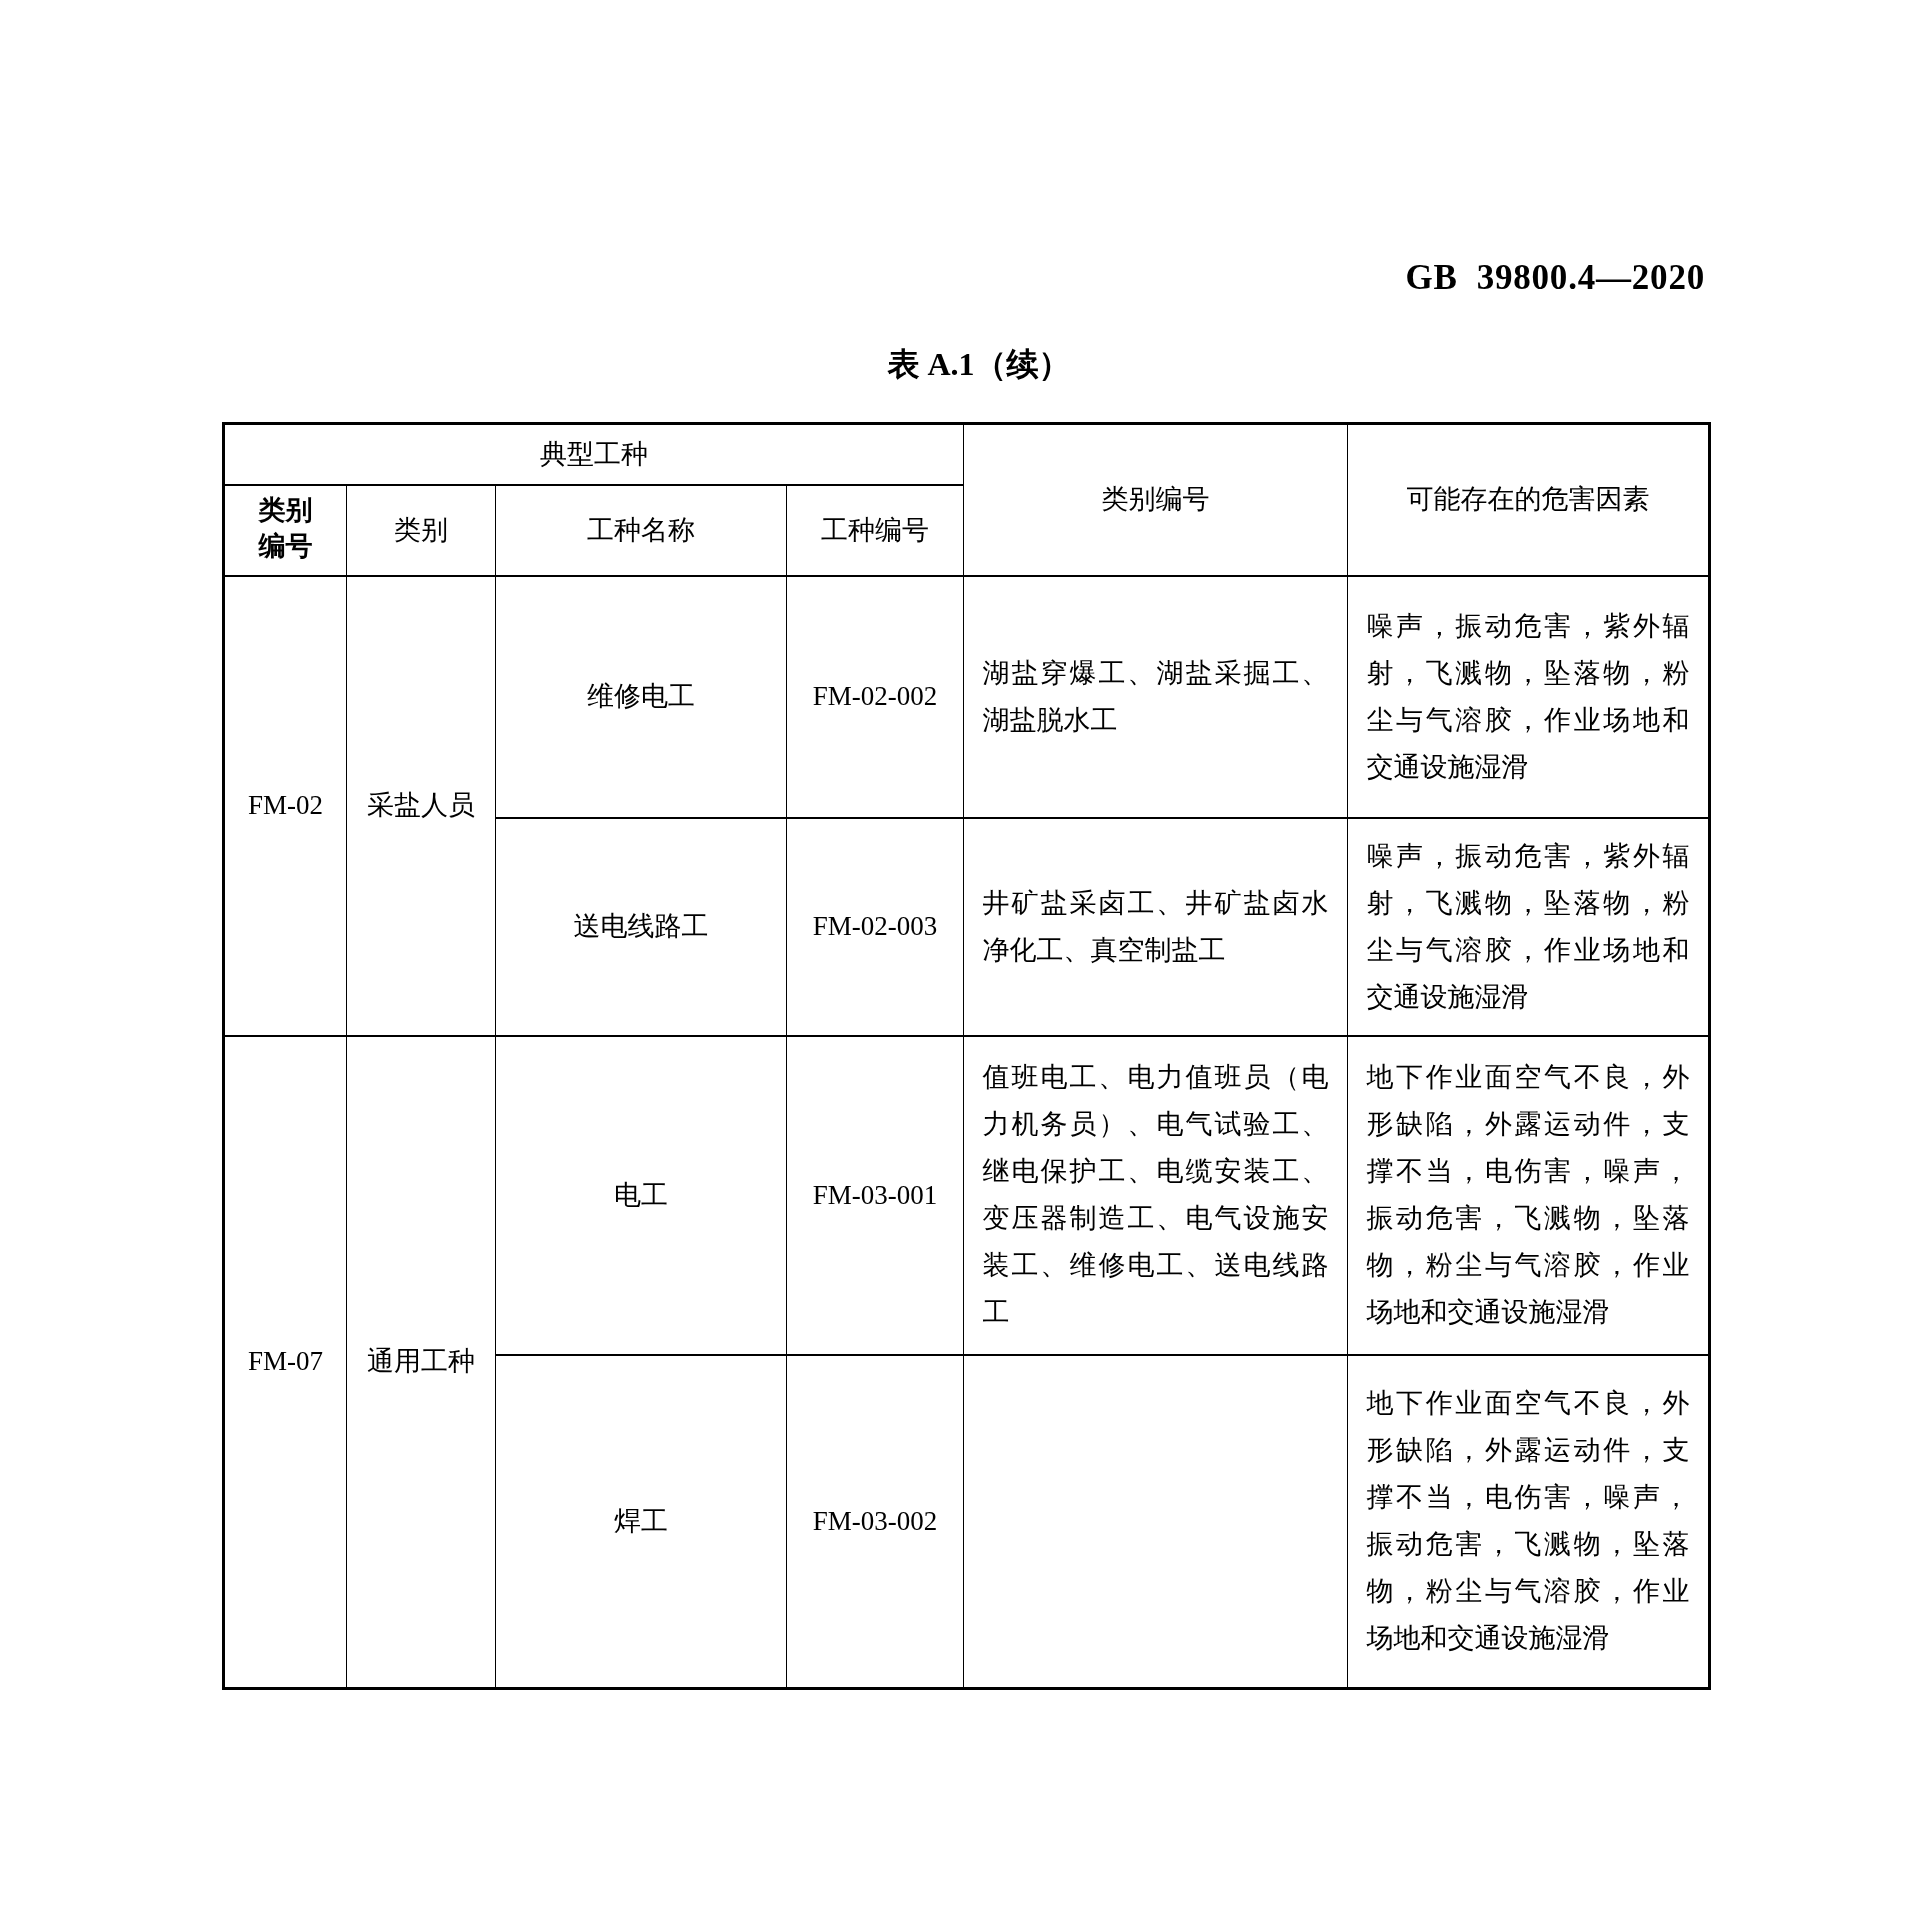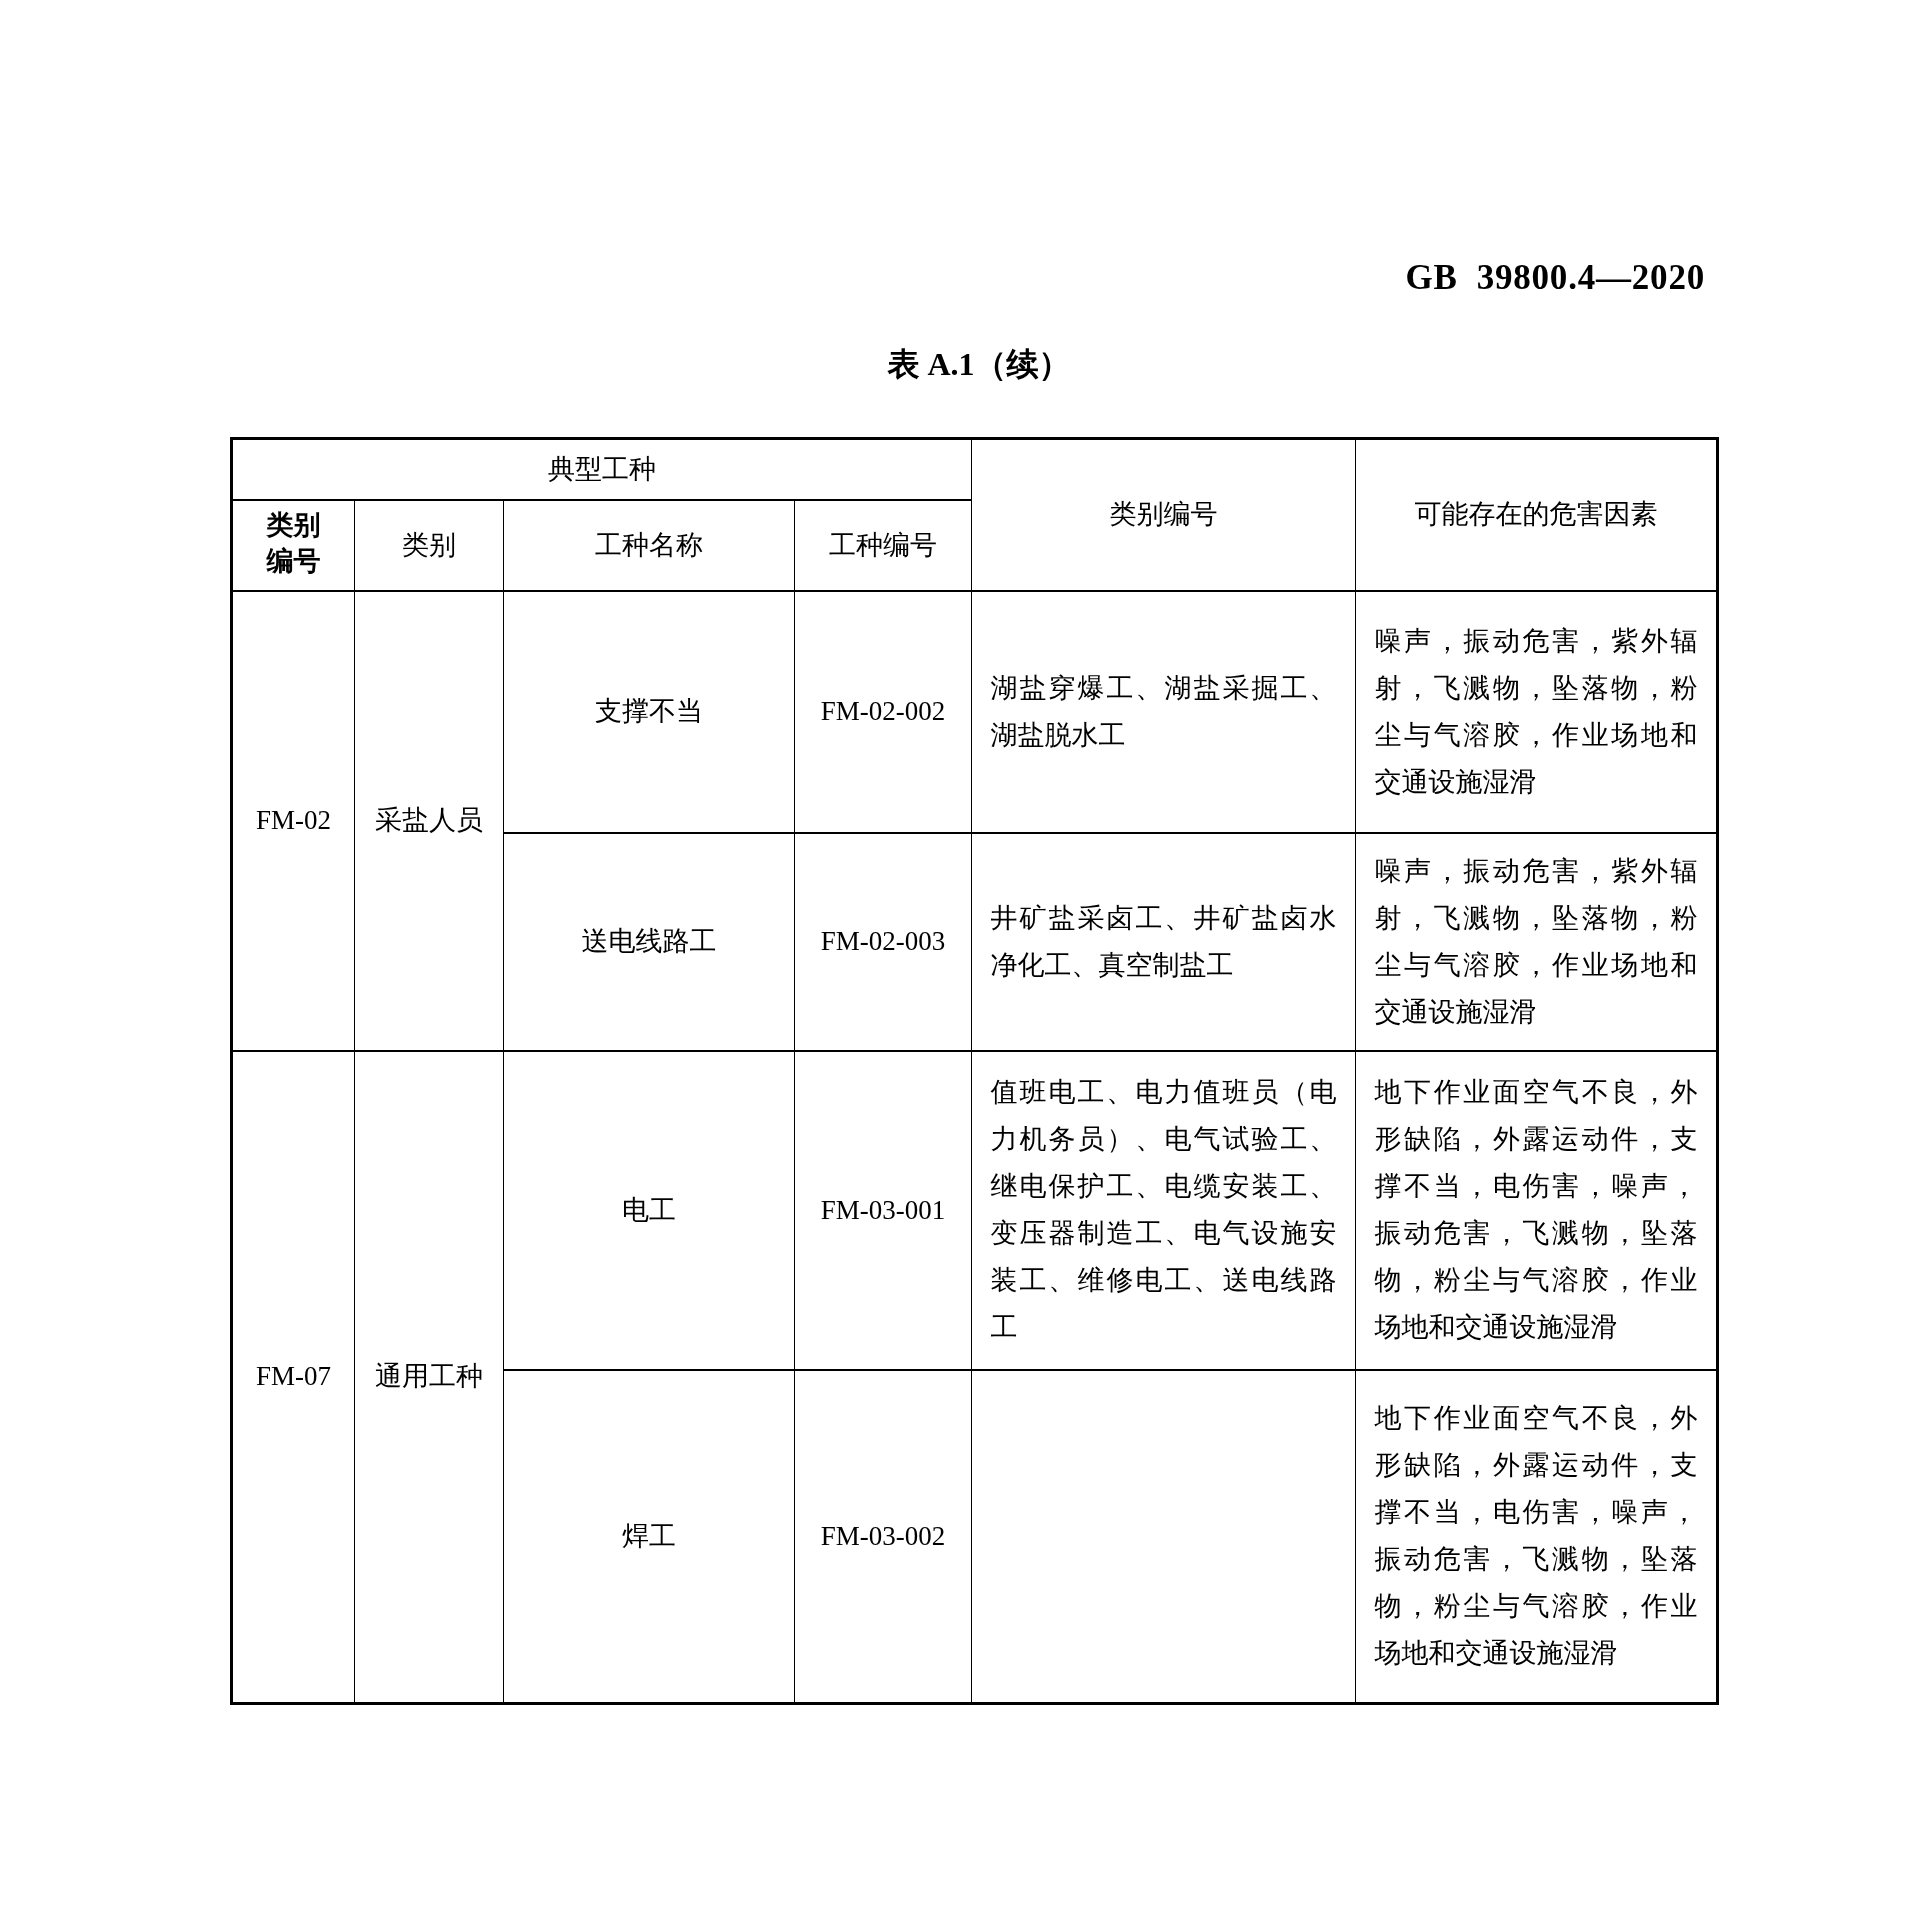--- a/index.html
+++ b/index.html
@@ -26,26 +26,25 @@
     top: 343px;
     left: 236px;
     width: 1486px;
     text-align: center;
     font-size: 32px;
     font-weight: bold;
   }
   table.jobs {
     position: absolute;
     left: 222px;
-    top: 437px;
+    top: 422px;
     width: 1486px;
     border-collapse: collapse;
     table-layout: fixed;
     border: 3.5px solid #000;
-    margin-left: 8px;
   }
   th, td {
     border: 1.2px solid #000;
     font-weight: normal;
     text-align: center;
     vertical-align: middle;
     font-size: 27px;
     line-height: 43px;
     padding: 0;
     overflow: hidden;
@@ -90,21 +89,21 @@
         <th><span class="w2">类别编号</span></th>
         <th>类别</th>
         <th>工种名称</th>
         <th>工种编号</th>
       </tr>
     </thead>
     <tbody>
       <tr class="r1" style="height:242px">
         <td rowspan="2">FM-02</td>
         <td rowspan="2">采盐人员</td>
-        <td>支撑不当</td>
+        <td>维修电工</td>
         <td>FM-02-002</td>
         <td class="just">湖盐穿爆工、湖盐采掘工、湖盐脱水工</td>
         <td class="just">噪声，振动危害，紫外辐射，飞溅物，坠落物，粉尘与气溶胶，作业场地和交通设施湿滑</td>
       </tr>
       <tr class="sep" style="height:218px">
         <td>送电线路工</td>
         <td>FM-02-003</td>
         <td class="just">井矿盐采卤工、井矿盐卤水净化工、真空制盐工</td>
         <td class="just">噪声，振动危害，紫外辐射，飞溅物，坠落物，粉尘与气溶胶，作业场地和交通设施湿滑</td>
       </tr>

